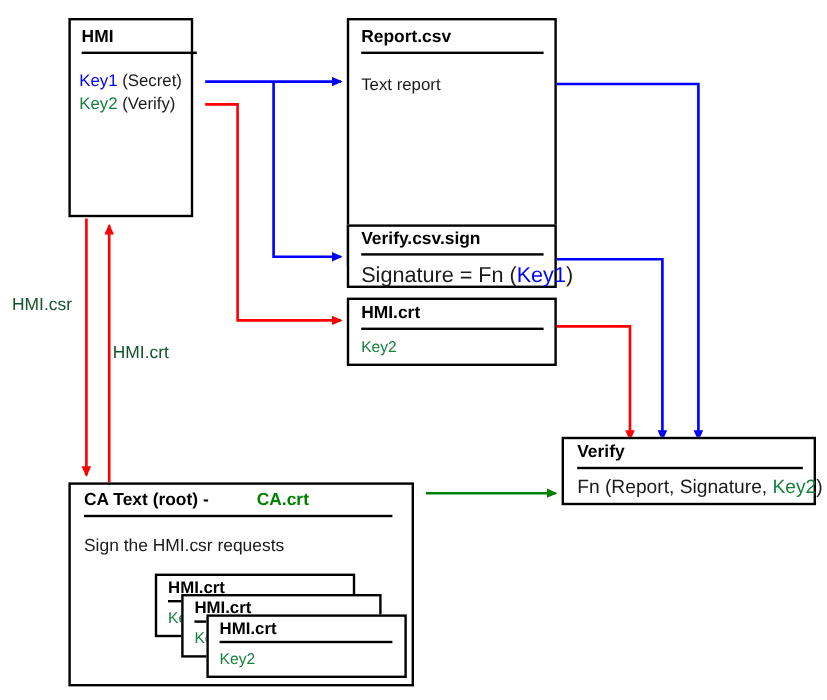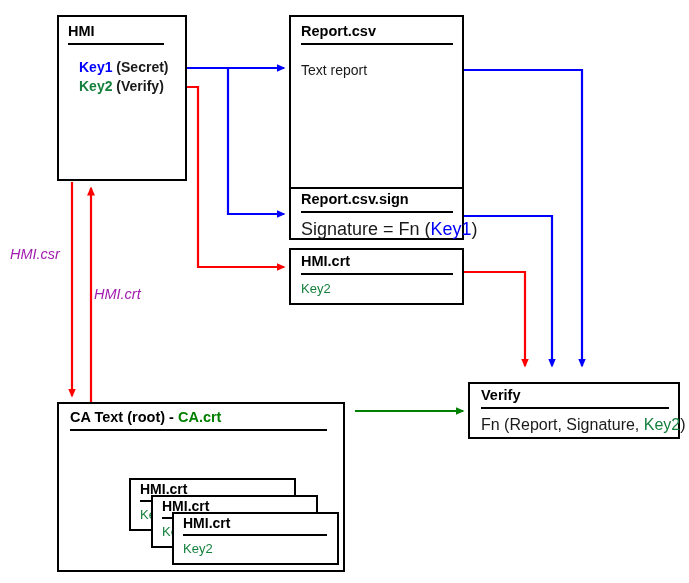--- a/index.html
+++ b/index.html
@@ -42,46 +42,46 @@
     margin-top: 3px;
   }
   .box-body {
     font-size: 14px;
     color: #1a1a1a;
     line-height: 1.35;
     white-space: nowrap;
   }
   .k1 { color: #0000ff; }
   .k2 { color: #15803d; }
-  .green { color: #008000; }
-
-  
-  #hmi-box { left: 57px; top: 15px; width: 130px; height: 166px; }
+  .green { color: #008000; margin-left: 36px; }
+
+  
+  #hmi-box { left: 57px; top: 15px; width: 104px; height: 166px; }
   #hmi-box .hdr { position: absolute; left: 9px; top: 7px; width: 96px; }
-  #hmi-box .rows { position: absolute; left: 20px; top: 41px; font-weight: bold; }
+  #hmi-box .rows { position: absolute; left: 7px; top: 41px; }
 
   
   #report-box { left: 289px; top: 15px; width: 175px; height: 206px; }
   #report-box .hdr { position: absolute; left: 10px; top: 7px; width: 152px; }
   #report-box .rows { position: absolute; left: 10px; top: 44px; }
 
   
   #sign-box { left: 289px; top: 187px; width: 175px; height: 53px; }
   #sign-box .hdr { position: absolute; left: 10px; top: 3px; width: 152px; }
   #sign-box .rows { position: absolute; left: 10px; top: 28px; }
   #sign-box .box-body { font-size: 18px; }
 
   
   #hmicrt-box { left: 289px; top: 248px; width: 175px; height: 57px; }
   #hmicrt-box .hdr { position: absolute; left: 10px; top: 4px; width: 152px; }
   #hmicrt-box .rows { position: absolute; left: 10px; top: 30px; }
   #hmicrt-box .box-body { font-size: 13px; }
 
   
-  #verify-box { left: 468px; top: 382px; width: 212px; height: 57px; }
+  #verify-box { left: 468px; top: 364px; width: 212px; height: 57px; }
   #verify-box .hdr { position: absolute; left: 11px; top: 4px; width: 188px; }
   #verify-box .rows { position: absolute; left: 11px; top: 30px; }
   #verify-box .box-body { font-size: 16px; }
 
   
   #ca-box { left: 57px; top: 402px; width: 288px; height: 170px; }
   #ca-box .hdr { position: absolute; left: 11px; top: 6px; width: 257px; }
   #ca-box .rows { position: absolute; left: 11px; top: 42px; }
   #ca-box .box-body { font-size: 14.5px; }
 
@@ -99,23 +99,22 @@
   .crt-card .box-title { font-size: 14px; }
   .crt-card .box-body { font-size: 13px; }
   #crt-card-1 { left: 129px; top: 478px; z-index: 3; }
   #crt-card-2 { left: 151px; top: 495px; z-index: 4; }
   #crt-card-3 { left: 172px; top: 512px; z-index: 5; }
 
   
   .edge-label {
     position: absolute;
     font-size: 14.5px;
-    color: #a21caf;
+    color: #14532d;
     white-space: nowrap;
-    font-style: italic;
   }
   #label-hmicsr { left: 10px; top: 246px; }
   #label-hmicrt { left: 94px; top: 286px; }
 </style>
 </head>
 <body>
 
 <div id="canvas">
 
   <svg class="wires" viewBox="0 0 689 583" xmlns="http://www.w3.org/2000/svg">
@@ -184,21 +183,21 @@
       <div class="box-title">Report.csv</div>
       <div class="title-rule"></div>
     </div>
     <div class="rows">
       <div class="box-body">Text report</div>
     </div>
   </div>
 
   <div class="box" id="sign-box">
     <div class="hdr">
-      <div class="box-title">Report.csv.sign</div>
+      <div class="box-title">Verify.csv.sign</div>
       <div class="title-rule"></div>
     </div>
     <div class="rows">
       <div class="box-body"><span>Signature = Fn (</span><span class="k1">Key1</span><span>)</span></div>
     </div>
   </div>
 
   <div class="box" id="hmicrt-box">
     <div class="hdr">
       <div class="box-title">HMI.crt</div>
@@ -216,20 +215,23 @@
     </div>
     <div class="rows">
       <div class="box-body"><span>Fn (Report, Signature, </span><span class="k2">Key2</span><span>)</span></div>
     </div>
   </div>
 
   <div class="box" id="ca-box">
     <div class="hdr">
       <div class="box-title"><span>CA Text (root) - </span><span class="green">CA.crt</span></div>
       <div class="title-rule"></div>
+    </div>
+    <div class="rows">
+      <div class="box-body">Sign the HMI.csr requests</div>
     </div>
   </div>
 
   <div class="crt-card" id="crt-card-1">
     <div class="hdr">
       <div class="box-title">HMI.crt</div>
       <div class="title-rule"></div>
     </div>
     <div class="rows">
       <div class="box-body k2">Key2</div>

